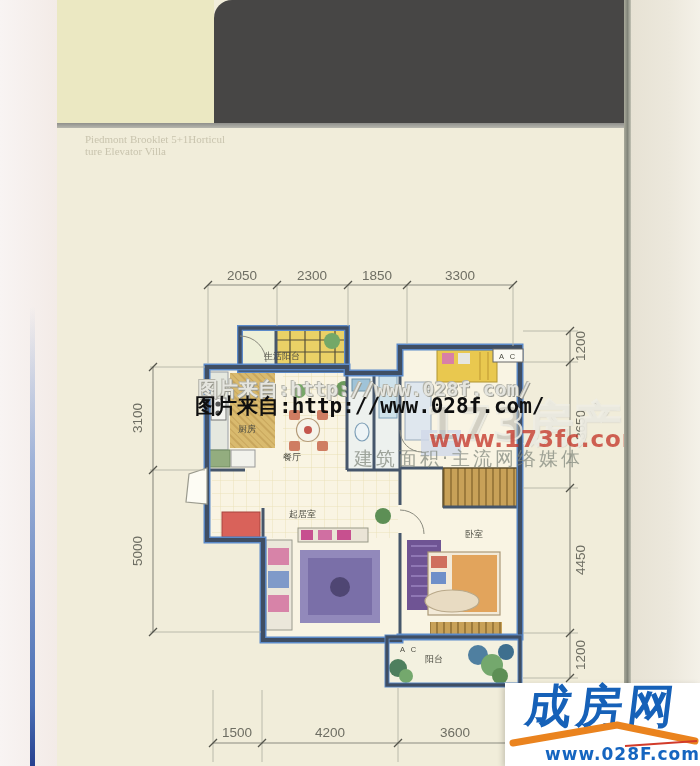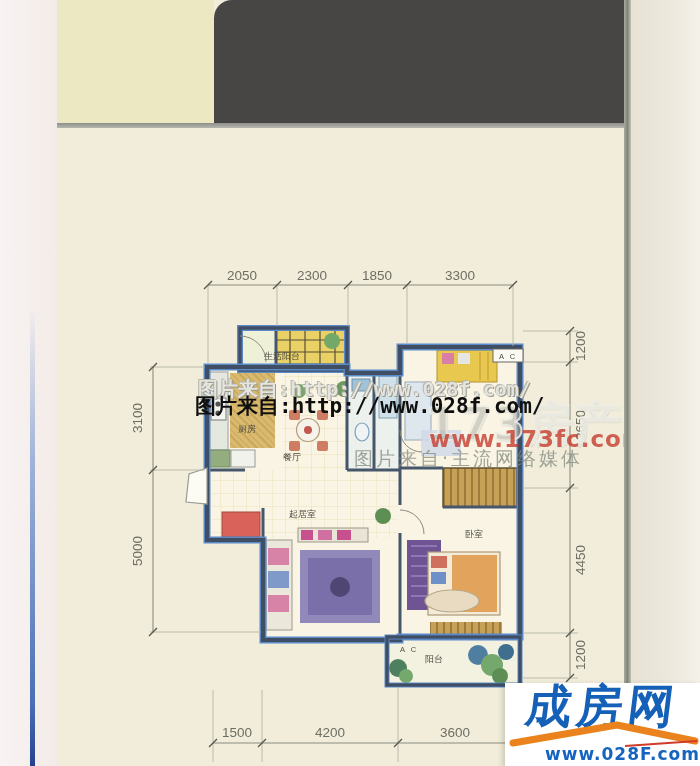--- a/index.html
+++ b/index.html
@@ -84,20 +84,24 @@
     <div class="unit-type">2房2厅</div>
     <div class="area-label">建筑面积:</div>
     <div class="area-value"><span>84.90~85.81m</span><sup>2</sup></div>
 
     <div class="brand-seal-col">晋层</div>
     <div class="brand-seal-red"></div>
     <div class="brand-calligraphy">間水山</div>
     <div class="brand-subtitle">【山麓·清涧·5+1中式电梯艺墅】</div>
 
     <div class="divider"></div>
+    <div class="english-note">
+      <div>Piedmont Brooklet 5+1Horticul</div>
+      <div>ture Elevator Villa</div>
+    </div>
 
     <svg class="plan-svg" width="480" height="511" viewBox="130 255 480 511">
       <defs>
         <pattern id="tiles" width="13" height="13" patternUnits="userSpaceOnUse">
           <rect width="13" height="13" fill="none"></rect>
           <path d="M13,0 V13 M0,13 H13" stroke="#e4daa8" stroke-width="1"></path>
         </pattern>
         <pattern id="diamond" width="10" height="10" patternUnits="userSpaceOnUse" patternTransform="rotate(45)">
           <rect width="10" height="10" fill="#d9ba6e"></rect>
           <path d="M0,0 H10 M0,5 H10" stroke="#b8934a" stroke-width="1"></path>
@@ -236,21 +240,21 @@
         <text class="dimtext" transform="rotate(-90 142 418)" x="142" y="418">3100</text>
         <text class="dimtext" transform="rotate(-90 142 551)" x="142" y="551">5000</text>
         <text class="dimtext" x="237" y="737">1500</text>
         <text class="dimtext" x="330" y="737">4200</text>
         <text class="dimtext" x="455" y="737">3600</text>
       </g>
     </svg>
 
     <div class="wm-site-name">173房产网</div>
     <div class="wm-site-url">www.173fc.com</div>
-    <div class="wm-site-tagline">图片来自·主流网络媒体</div>
+    <div class="wm-site-tagline">建筑面积·主流网络媒体</div>
     <div class="wm-photo-outline">图片来自:http://www.028f.com/</div>
     <div class="wm-photo-black">图片来自:http://www.028f.com/</div>
   </div>
 
   <div class="page-edge"></div>
   <div class="right-margin"></div>
 
   <div class="footer-logo">
     <div class="footer-logo-name">成房网</div>
     <svg class="footer-swoosh" width="195" height="83">

